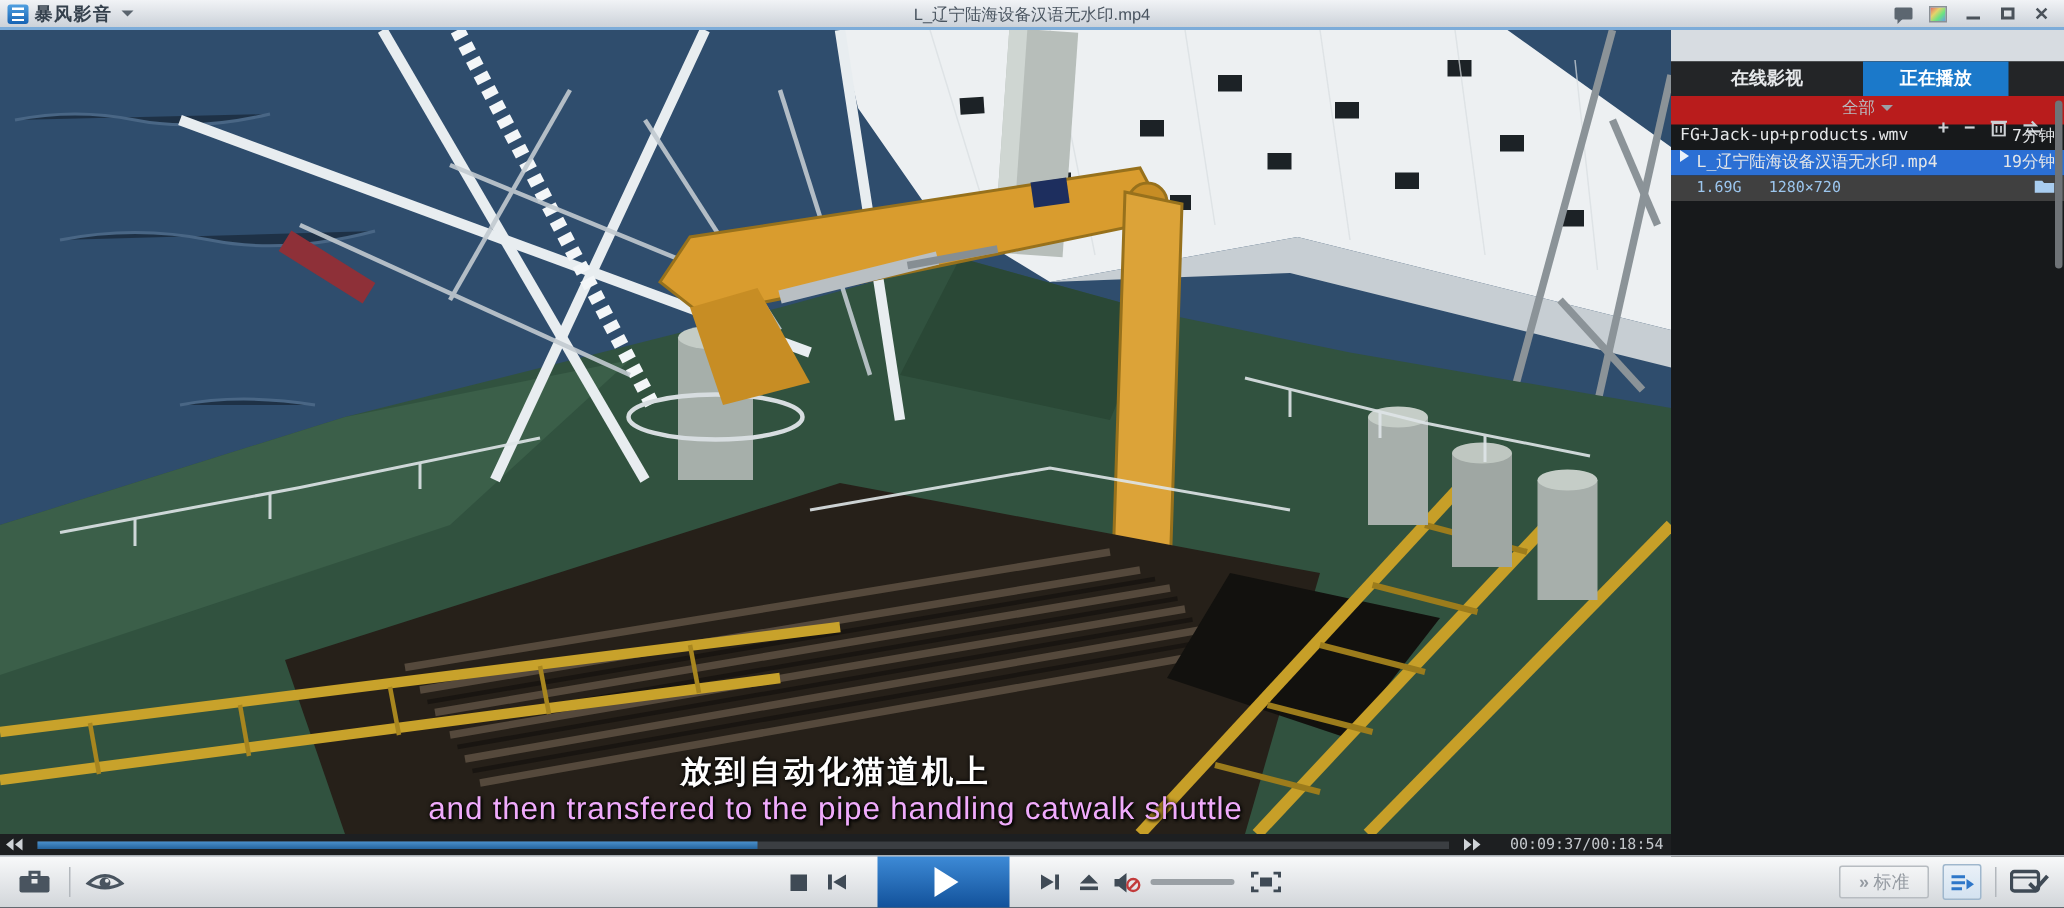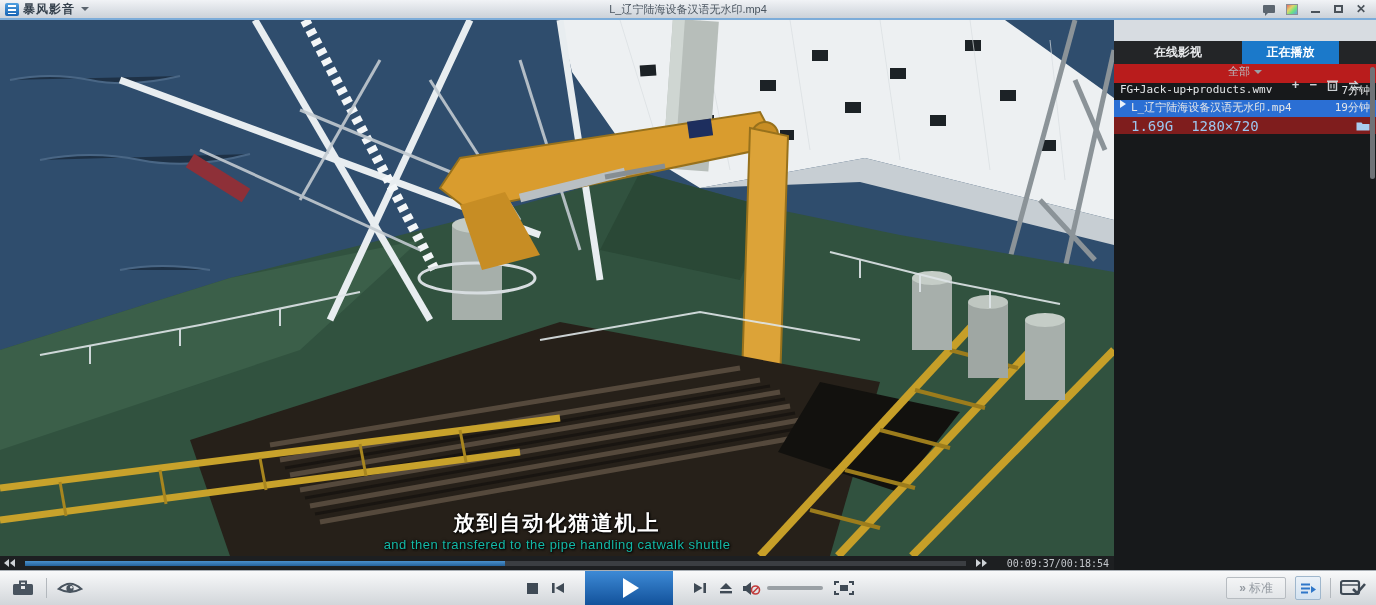--- a/index.html
+++ b/index.html
@@ -31,21 +31,21 @@
   .close-glyph { font-size:12px; font-weight:bold; color:#4a525a; line-height:10px; }
 
   
   .main { display:flex; height:550px; }
   .video-wrap { position:relative; width:1114px; height:550px; background:#000; }
   .scene { display:block; width:1114px; height:536px; }
 
   .subtitles { position:absolute; left:0; right:0; bottom:18px; text-align:center; pointer-events:none; }
   .sub-cn { font-size:21px; font-weight:bold; color:#fefefe; letter-spacing:2px;
     text-shadow:0 0 3px #000, 1px 1px 2px #000; }
-  .sub-en { font-size:13px; color:#14b8a6; letter-spacing:.5px;
+  .sub-en { font-size:21px; color:#f0abfc; letter-spacing:.5px;
     text-shadow:0 0 3px #000, 1px 1px 2px #000; }
 
   
   .progress-strip { position:absolute; left:0; bottom:0; width:1114px; height:14px;
     background:#1d1f21; display:flex; align-items:center; }
   .seek-arrows { display:flex; margin:0 4px; cursor:pointer; }
   .seek-arrows span { width:0; height:0; border-top:4px solid transparent; border-bottom:4px solid transparent; }
   .rewind span { border-right:5px solid #cfd3d7; margin-right:1px; }
   .ffwd span { border-left:5px solid #cfd3d7; margin-left:1px; }
   .progress-track { flex:1; height:5px; background:#3b3e42; margin:0 5px; position:relative; cursor:pointer; }
@@ -69,21 +69,21 @@
   .stool { color:#cdd1d5; font-size:13px; font-weight:bold; line-height:12px; cursor:pointer; }
   .stool svg { display:block; }
 
   .playlist { font-family:"DejaVu Sans Mono", monospace; }
   .pl-row { height:17px; display:flex; align-items:flex-start; padding:0 6px; font-size:11px; color:#e4e6e8; cursor:pointer; }
   .pl-row .dur { margin-left:auto; }
   .pl-sel { background:#2b6fd4; }
   .play-tri { width:0; height:0; border-top:4px solid transparent; border-bottom:4px solid transparent;
     border-left:6px solid #eaf2fb; margin-right:5px; }
   .pl-meta { height:17px; display:flex; align-items:center; gap:18px; padding:0 6px 0 17px;
-    font-size:14px; color:#9cc6ee; background:#7f1d1d; cursor:pointer; }
+    font-size:10px; color:#9cc6ee; background:#404040; cursor:pointer; }
   .folder-icon { margin-left:auto; }
   .scroll-thumb { position:absolute; right:1px; top:26px; width:5px; height:112px; background:#6f7377; border-radius:3px; }
 
   
   .controlbar { position:relative; height:35px; background:linear-gradient(#f8f9fa,#d2d6da);
     border-top:1px solid #a9afb5; display:flex; align-items:center; }
   .cb-left { display:flex; align-items:center; gap:10px; padding-left:10px; }
   .vdiv { width:1px; height:20px; background:#b3b8bd; }
   .cb-center { position:absolute; left:50%; transform:translateX(-50%); display:flex; align-items:center; height:35px; }
   .ctl { display:flex; align-items:center; justify-content:center; width:26px; height:26px; cursor:pointer; }

